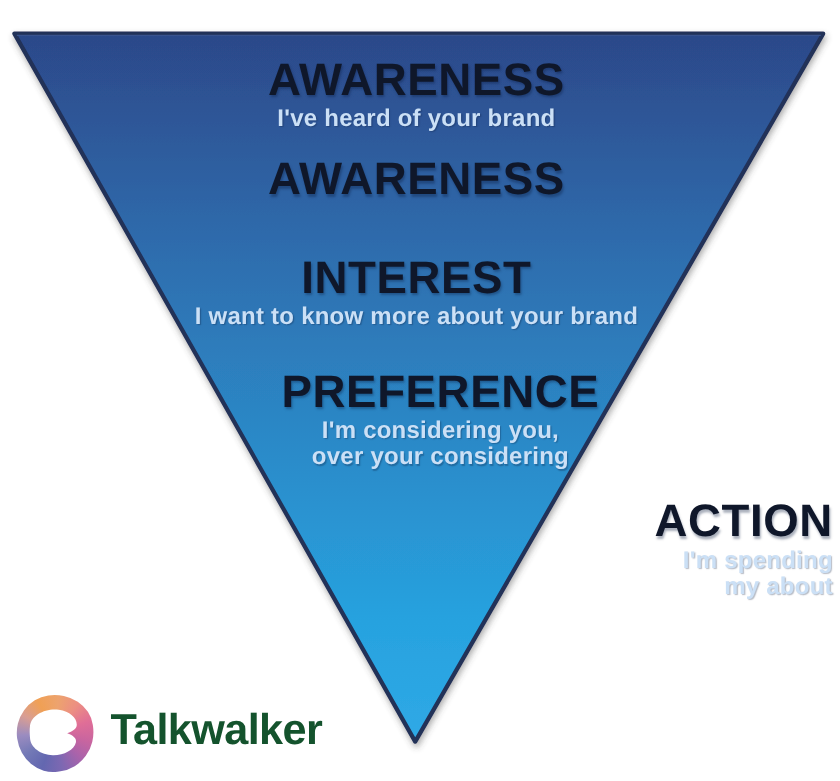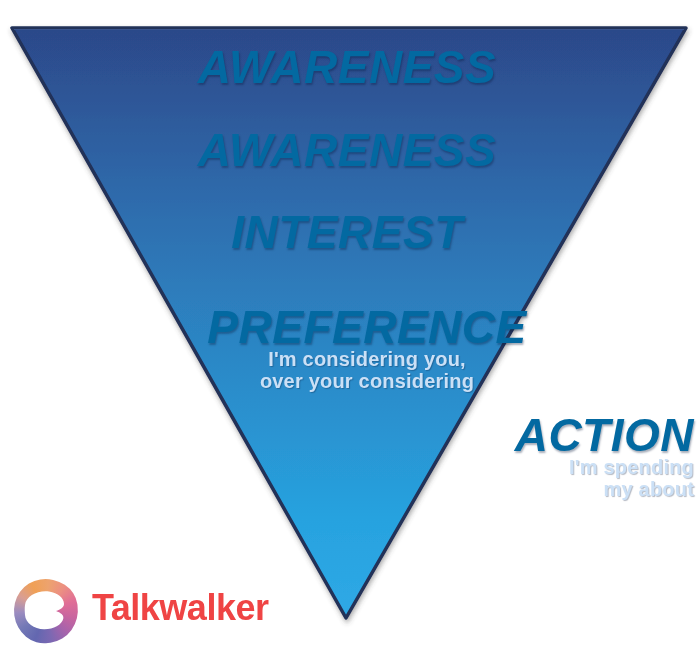--- a/index.html
+++ b/index.html
@@ -31,27 +31,26 @@
     height: 651px;
     pointer-events: none;
   }
   .stage {
     position: absolute;
     left: 0;
     right: 6px; 
     text-align: center;
   }
   .stage-title {
-    font-size: 46px;
+    font-size: 38px;
     line-height: 42px;
     font-weight: bold;
     letter-spacing: 0.5px;
-    color: #0369a1;
+    color: #0f172a;
     text-shadow: 1px 2px 2px rgba(10, 25, 60, 0.35);
-    font-style: italic;
   }
   .stage-subtitle {
     font-size: 20px;
     line-height: 22px;
     font-weight: bold;
     letter-spacing: 0.2px;
     color: #cbe0f6;
     white-space: pre-line;
     text-shadow: 1px 1px 1px rgba(10, 25, 60, 0.30);
   }
@@ -82,21 +81,21 @@
   }
   .logo-mark svg {
     position: absolute;
     inset: 0;
     transform: rotate(8deg);
   }
   .logo-text {
     font-size: 36px;
     font-weight: bold;
     letter-spacing: -0.5px;
-    color: #ef4444;
+    color: #14532d;
     margin-left: 14px;
     margin-top: -6px;
   }
 </style>
 </head>
 <body>
 
 <div class="canvas">
 
   <svg class="triangle-svg" viewBox="0 0 700 651" xmlns="http://www.w3.org/2000/svg">
@@ -112,26 +111,28 @@
         <feDropShadow dx="1" dy="3" stdDeviation="2.5" flood-color="#444444" flood-opacity="0.45"></feDropShadow>
       </filter>
     </defs>
     <polygon points="12,28 686,28 346,618" fill="url(#funnelGrad)" stroke="#223059" stroke-width="3.5" stroke-linejoin="round" filter="url(#softShadow)"></polygon>
     <line x1="14" y1="29.5" x2="684" y2="29.5" stroke="#44609f" stroke-width="1.2" opacity="0.7"></line>
   </svg>
 
   <div class="stages">
     <div class="stage stage-1">
       <div class="stage-title">AWARENESS</div>
+      <div class="stage-subtitle">I've heard of your brand</div>
     </div>
     <div class="stage stage-2">
       <div class="stage-title">AWARENESS</div>
     </div>
     <div class="stage stage-3">
       <div class="stage-title">INTEREST</div>
+      <div class="stage-subtitle">I want to know more about your brand</div>
     </div>
     <div class="stage stage-4">
       <div class="stage-title">PREFERENCE</div>
       <div class="stage-subtitle">I'm considering you,
 over your considering</div>
     </div>
     <div class="stage stage-5">
       <div class="stage-title">ACTION</div>
       <div class="stage-subtitle">I'm spending
 my about</div>

